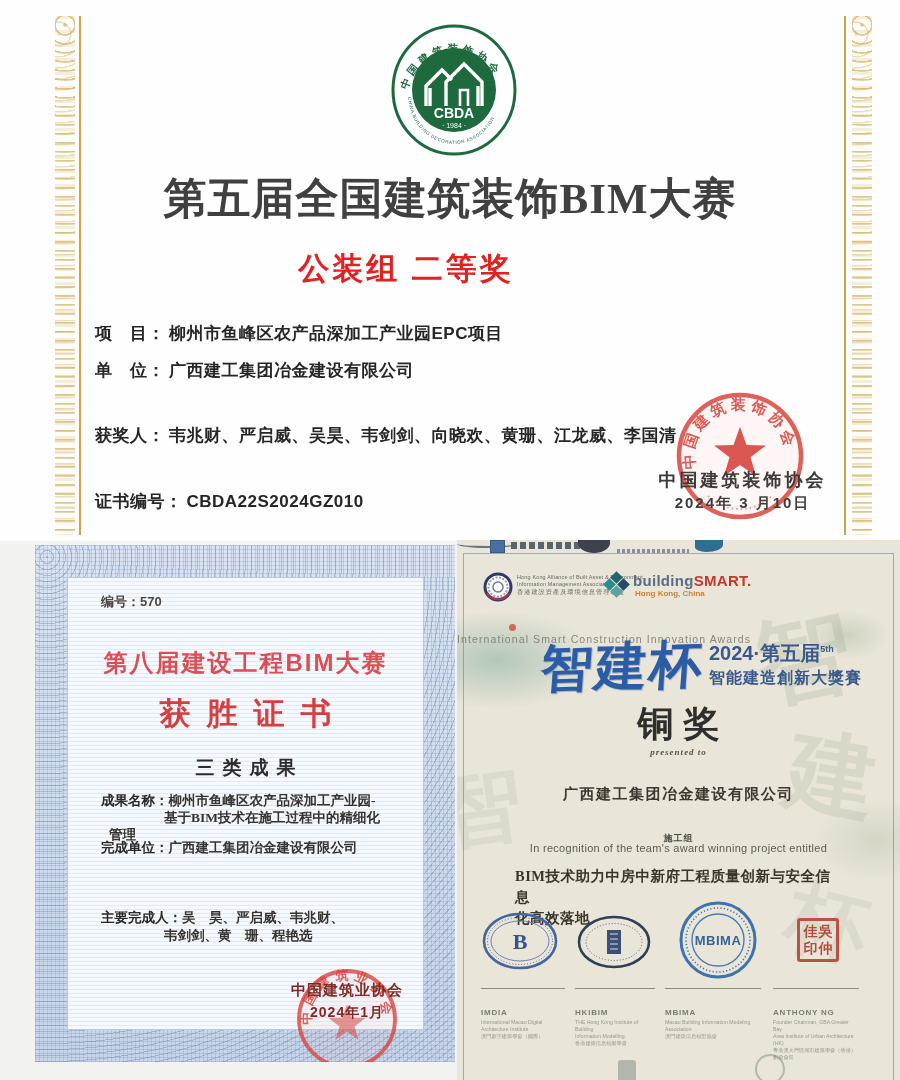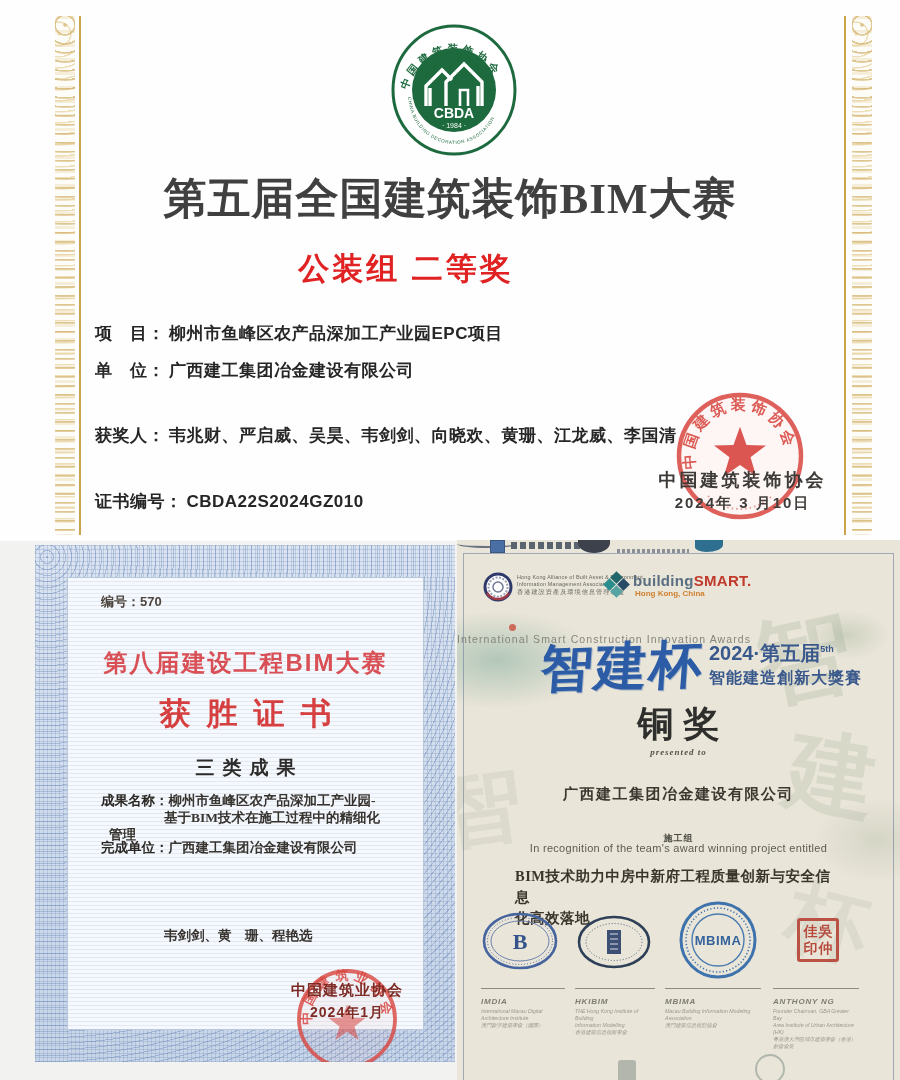--- a/index.html
+++ b/index.html
@@ -170,21 +170,21 @@
   .s-imdia { left:24px; top:371px; }
   .s-hkibim{ left:119px; top:374px; }
   .s-mbima { left:221px; top:360px; }
   .s-red {
     position:absolute; left:340px; top:378px; width:42px; height:44px;
     border:3px solid rgba(179,57,44,.85); border-radius:3px; padding:2px 3px;
     display:grid; grid-template-columns:1fr 1fr; direction:rtl;
     color:rgba(179,57,44,.9); font-family:"Liberation Serif","DejaVu Serif",serif;
     font-size:14px; font-weight:900; line-height:17px; text-align:center;
   }
-  .sig-col { position:absolute; top:448px; border-top:1px solid #8d8d83; padding-top:8px;font-style:italic; }
+  .sig-col { position:absolute; top:448px; border-top:1px solid #8d8d83; padding-top:19px; }
   .sg-0 { left:24px;  width:84px; }
   .sg-1 { left:118px; width:80px; }
   .sg-2 { left:208px; width:96px; }
   .sg-3 { left:316px; width:86px; }
   .sig-name { font-size:8px; font-weight:800; color:#7d7d73; letter-spacing:.8px; margin-bottom:2px; }
   .sig-desc { font-size:5.2px; color:#9a9a8e; line-height:7px; }
   .cr-honour { position:absolute; left:105px; top:546px; font-size:14px; font-weight:900; color:#c0392b; letter-spacing:.5px; }
   .cr-bshape { position:absolute; left:161px; top:520px; width:18px; height:20px; background:#9aa29a; border-radius:3px 3px 0 0; opacity:.7; }
   .cr-bcircle{ position:absolute; left:298px; top:514px; width:30px; height:30px; border:2px solid rgba(120,140,130,.5); border-radius:50%; }
   .gap-v { position:absolute; left:455px; top:541px; width:2px; height:539px; background:#f2f2f0; }
@@ -261,20 +261,23 @@
       <div class="cl-row clr-res">
         <span class="lbl">成果名称：</span><span class="cl-kai">柳州市鱼峰区农产品深加工产业园-</span>
       </div>
       <div class="cl-row clr-res2 cl-kai">基于BIM技术在施工过程中的精细化</div>
       <div class="cl-row clr-res3 cl-kai">管理</div>
 
       <div class="cl-row clr-unit">
         <span class="lbl">完成单位：</span><span class="cl-kai">广西建工集团冶金建设有限公司</span>
       </div>
 
+      <div class="cl-row clr-mem">
+        <span class="lbl">主要完成人：</span><span class="cl-kai">吴　昊、严启威、韦兆财、</span>
+      </div>
       <div class="cl-row clr-mem2 cl-kai">韦剑剑、黄　珊、程艳选</div>
 
       <svg class="cl-seal" width="150" height="150" viewBox="0 0 150 150">
         <circle cx="75" cy="75" r="48" fill="rgba(238,120,110,0.05)" stroke="rgba(216,69,63,0.8)" stroke-width="3.8"></circle>
         <defs>
             <path id="clSealArc" d="M 42,86 A 36,36 0 1 1 108,86" fill="none"></path>
           </defs>
         <text font-size="13" font-weight="bold" fill="rgba(216,69,63,0.85)" letter-spacing="5">
           <textPath href="#clSealArc" startOffset="4%">中国建筑业协会</textPath>
         </text>

